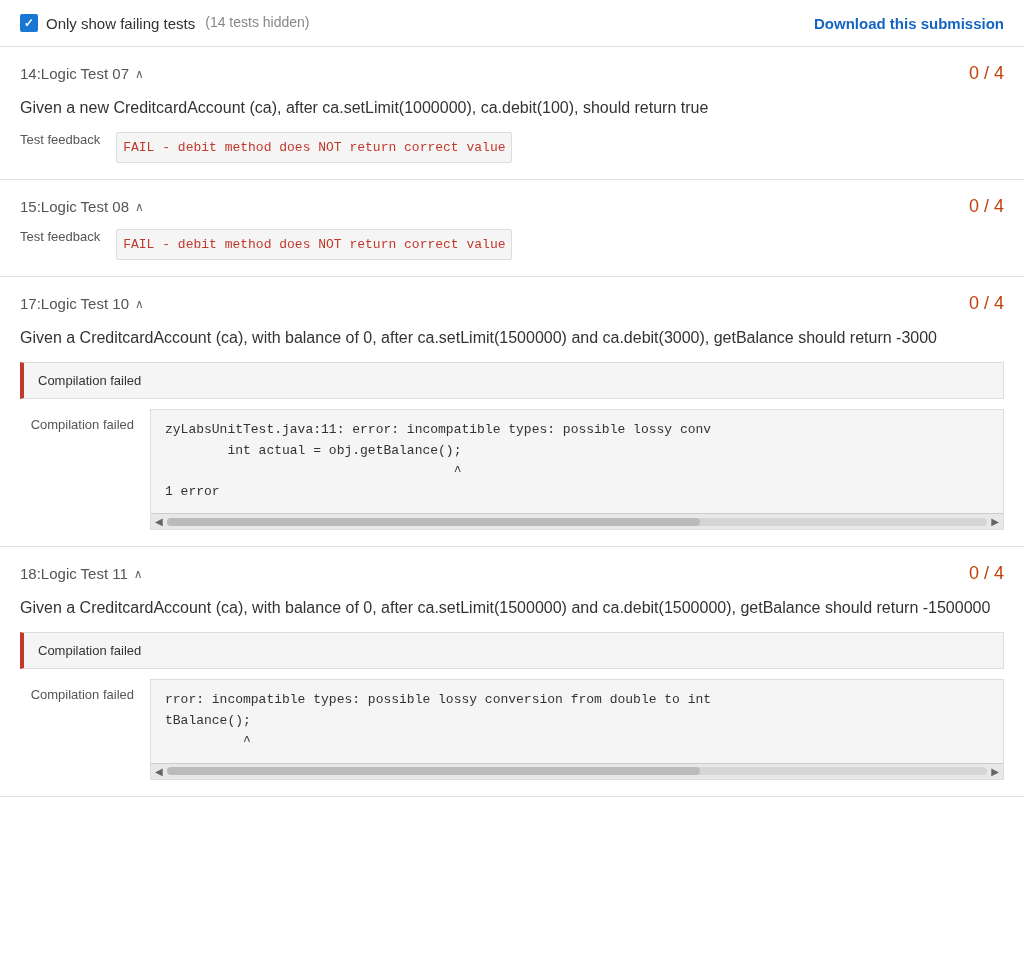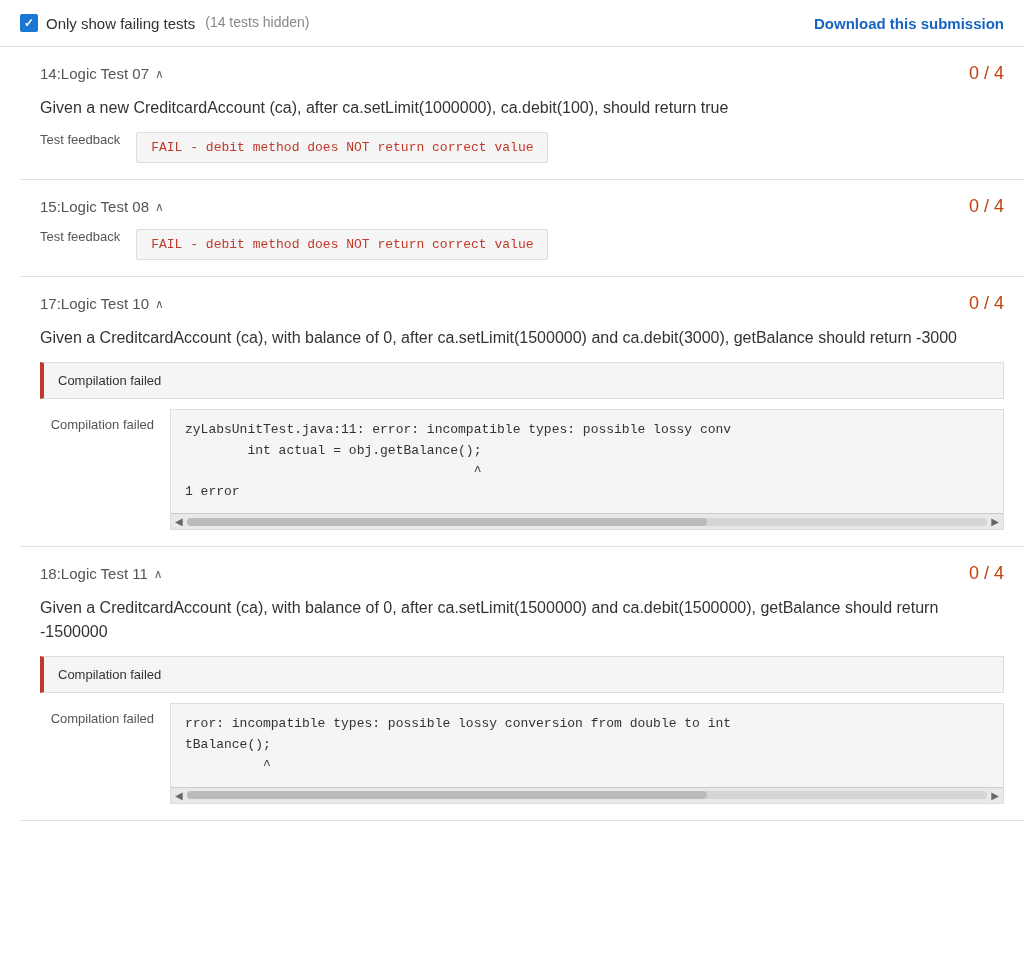--- a/index.html
+++ b/index.html
@@ -63,21 +63,20 @@
       color: #1565c0;
       font-weight: bold;
       font-size: 15px;
       text-decoration: none;
       cursor: pointer;
     }
 
     .test-section {
       border-bottom: 1px solid #e0e0e0;
       padding: 16px 20px;
-      margin-left: 20px;
     }
 
     .test-header {
       display: flex;
       justify-content: space-between;
       align-items: center;
       margin-bottom: 12px;
     }
 
     .test-title {
@@ -112,21 +111,21 @@
 
     .feedback-label {
       font-size: 13px;
       color: #555;
       white-space: nowrap;
     }
 
     .feedback-box {
       background: #f5f5f5;
       border: 1px solid #ddd;
-      padding: 7px 14px;
+      padding: 7px 6px;
       font-family: 'Courier New', Courier, monospace;
       font-size: 13px;
       color: #c0392b;
       border-radius: 2px;
     }
 
     .compilation-failed-bar {
       display: flex;
       align-items: center;
       background: #f5f5f5;

